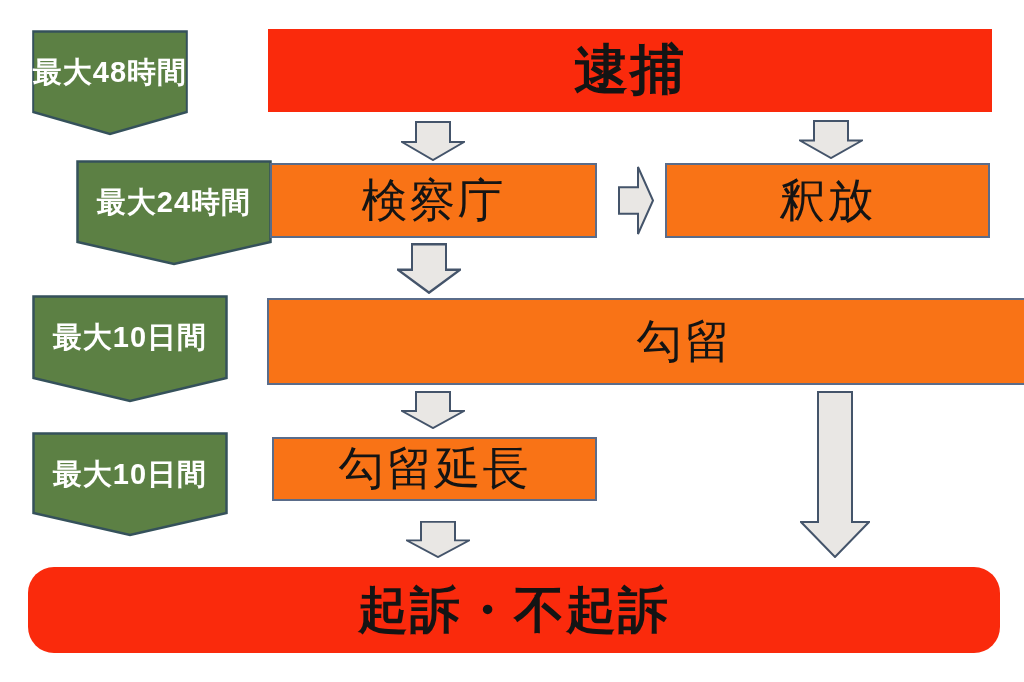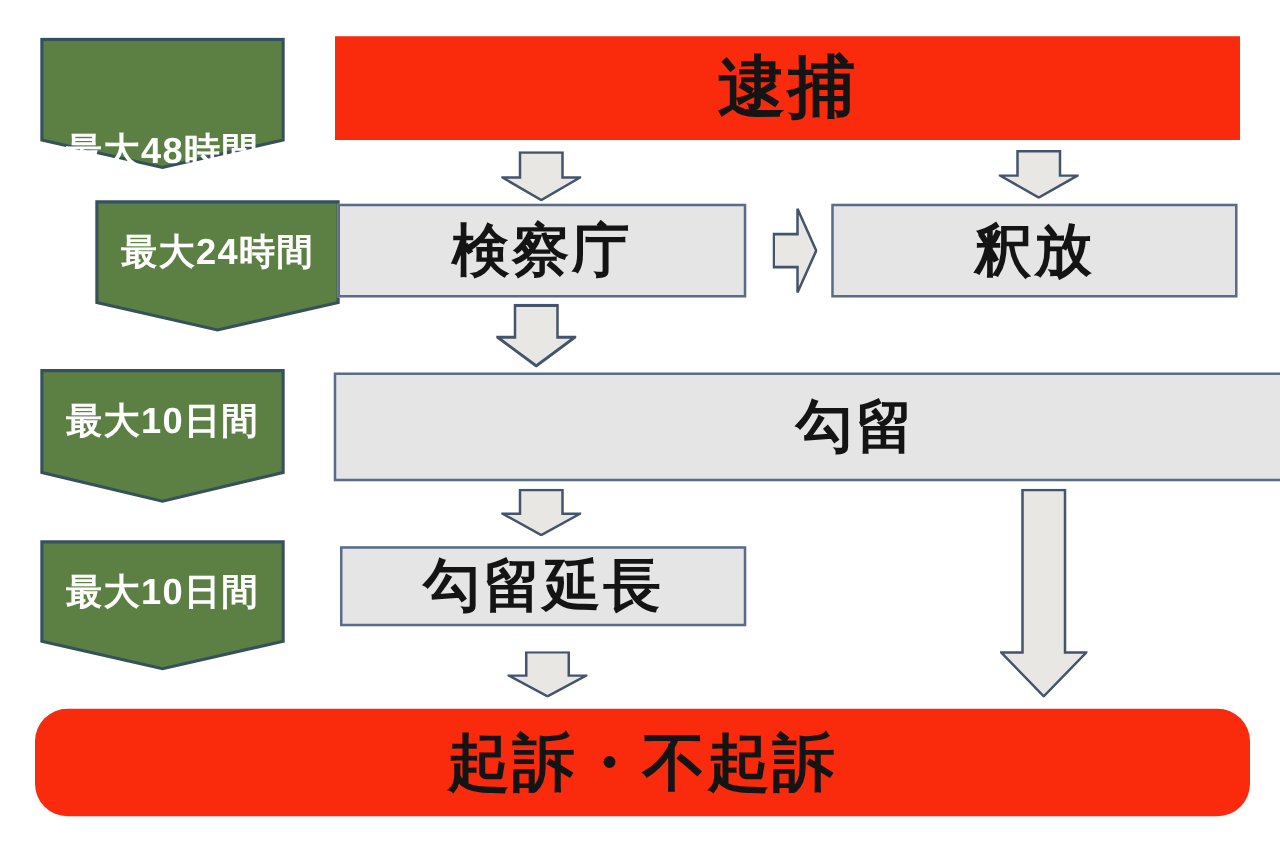--- a/index.html
+++ b/index.html
@@ -30,40 +30,40 @@
     margin-top:28px;letter-spacing:1px;white-space:nowrap;
   }
   .banner{
     background:var(--banner-red);
     display:flex;align-items:center;justify-content:center;
     color:var(--node-text);font-weight:bold;white-space:nowrap;
   }
   .banner.top{font-size:54px;letter-spacing:2px;}
   .banner.bottom{font-size:50px;letter-spacing:2px;}
   .node-box{
-    background:#e5e5e5;
+    background:#f97316;
     border:2.5px solid var(--box-border);
     display:flex;align-items:center;justify-content:center;
-    color:var(--node-text);font-weight:bold;font-size:46px;
+    color:var(--node-text);font-weight:normal;font-size:46px;
     letter-spacing:2px;white-space:nowrap;
   }
   .arrow svg{display:block;width:100%;height:100%;}
   .arrow polygon{
     fill:var(--arrow-fill);
     stroke:var(--arrow-border);
     stroke-width:2;
     stroke-linejoin:miter;
   }
 </style>
 </head>
 <body>
 
 <div class="canvas">
 
-  <div class="abs chevron" style="left:32px;top:30px;width:196px;height:106px;align-items:flex-end;">
+  <div class="abs chevron" style="left:32px;top:30px;width:156px;height:106px;">
     <svg viewBox="0 0 196 106" preserveAspectRatio="none">
       <polygon points="1.5,1.5 194.5,1.5 194.5,82 98,104 1.5,82" fill="var(--chevron-green)" stroke="var(--chevron-border)" stroke-width="2.5"></polygon>
     </svg>
     <span class="chevron-label">最大48時間</span>
   </div>
 
   <div class="abs chevron" style="left:32px;top:160px;width:196px;height:106px;margin-left:44px;">
     <svg viewBox="0 0 196 106" preserveAspectRatio="none">
       <polygon points="1.5,1.5 194.5,1.5 194.5,82 98,104 1.5,82" fill="var(--chevron-green)" stroke="var(--chevron-border)" stroke-width="2.5"></polygon>
     </svg>

